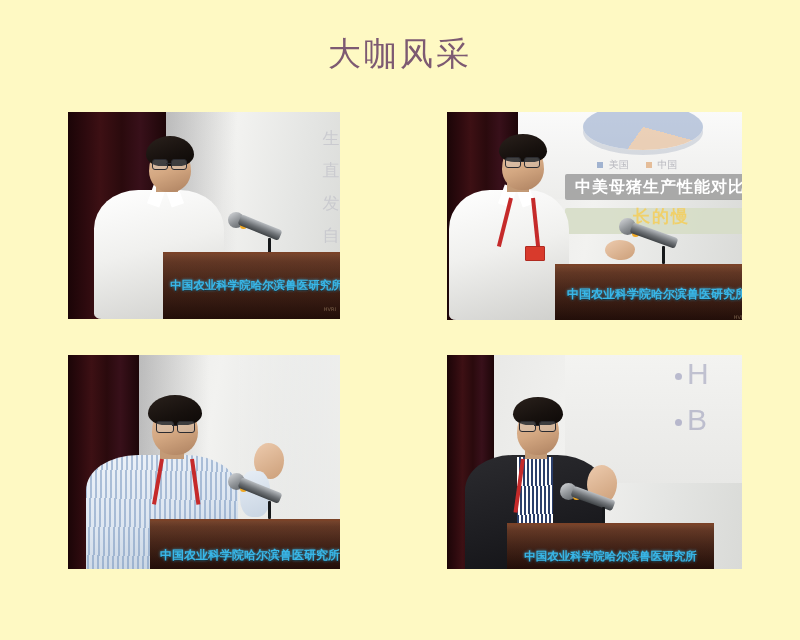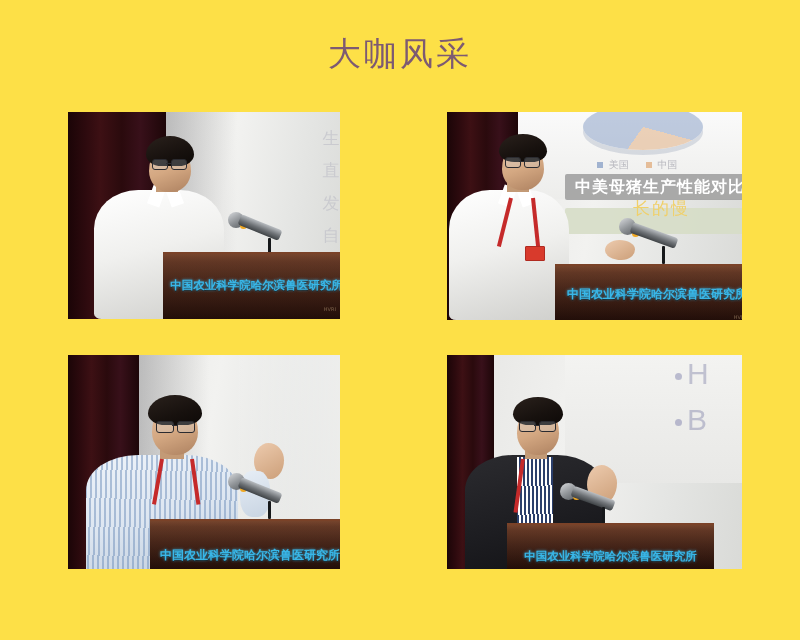--- a/index.html
+++ b/index.html
@@ -3,21 +3,21 @@
 <meta charset="utf-8">
 <style>
   html,body{margin:0;padding:0;}
   body{
     width:800px;height:640px;
     background:#ffffff;
     font-family:"Liberation Sans","DejaVu Sans",sans-serif;
     overflow:hidden;
     position:relative;
   }
-  .page{position:relative;width:800px;height:640px;background:#fde047;}
+  .page{position:relative;width:800px;height:640px;background:#fef9c3;}
 
   
   .title{
     position:absolute;left:0;top:32px;width:800px;
     text-align:center;
     font-size:33px;
     letter-spacing:3px;
     color:#7d5a72;
     font-family:"DejaVu Sans","Liberation Sans",sans-serif;
     font-weight:400;
@@ -176,21 +176,21 @@
       <span style="display:inline-block;width:6px;height:6px;background:#8ea4c9;margin-right:3px;"></span>
       <span>美国</span>
       <span style="display:inline-block;width:6px;height:6px;background:#e2b184;margin:0 3px 0 14px;"></span>
       <span>中国</span>
     </div>
 
     <div class="slide-band" style="left:118px;top:62px;right:-6px;height:26px;background:#9c9c9c;opacity:.85;"></div>
     <div class="slide-text" style="left:128px;top:67px;font-size:16px;color:#ffffff;font-weight:bold;letter-spacing:1px;">中美母猪生产性能对比</div>
 
     <div class="slide-band" style="left:118px;top:96px;right:-6px;height:26px;background:#d6ddc6;opacity:.9;"></div>
-    <div class="slide-text" style="left:186px;top:88px;font-size:17px;color:#f0d06a;font-weight:normal;letter-spacing:2px;">长的慢</div>
+    <div class="slide-text" style="left:186px;top:96px;font-size:17px;color:#f0d06a;font-weight:bold;letter-spacing:2px;">长的慢</div>
 
     <div>
       <div class="torso shirt-white" style="left:2px;top:78px;width:120px;height:130px;"></div>
       <div class="collar-l" style="left:54px;top:74px;width:13px;height:20px;transform:rotate(20deg);"></div>
       <div class="collar-r" style="left:72px;top:74px;width:13px;height:20px;transform:rotate(-20deg);"></div>
       <div class="neck" style="left:60px;top:62px;width:22px;height:18px;"></div>
       <div class="head" style="left:55px;top:28px;width:42px;height:50px;"></div>
       <div class="hair" style="left:52px;top:22px;width:48px;height:28px;"></div>
       <div class="glasses" style="left:58px;top:45px;width:14px;height:9px;"></div>
       <div class="glasses" style="left:77px;top:45px;width:14px;height:9px;"></div>

